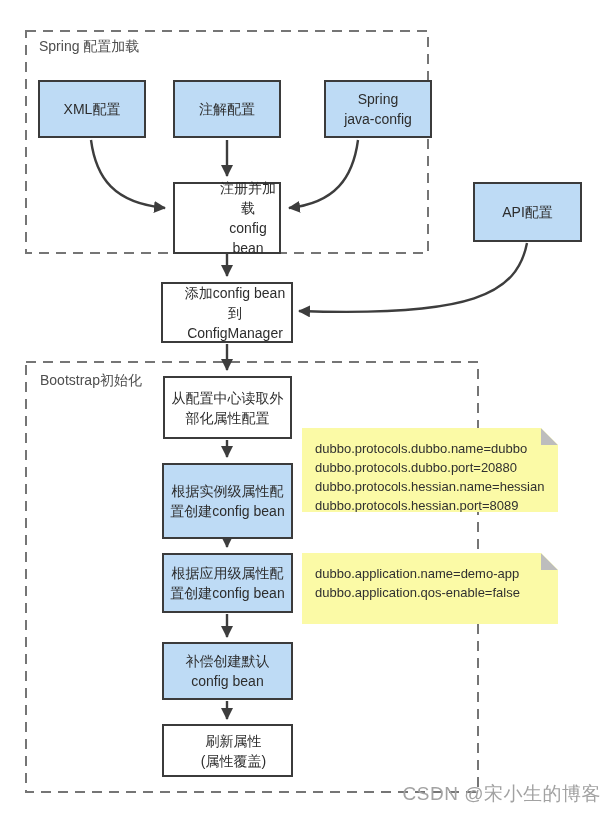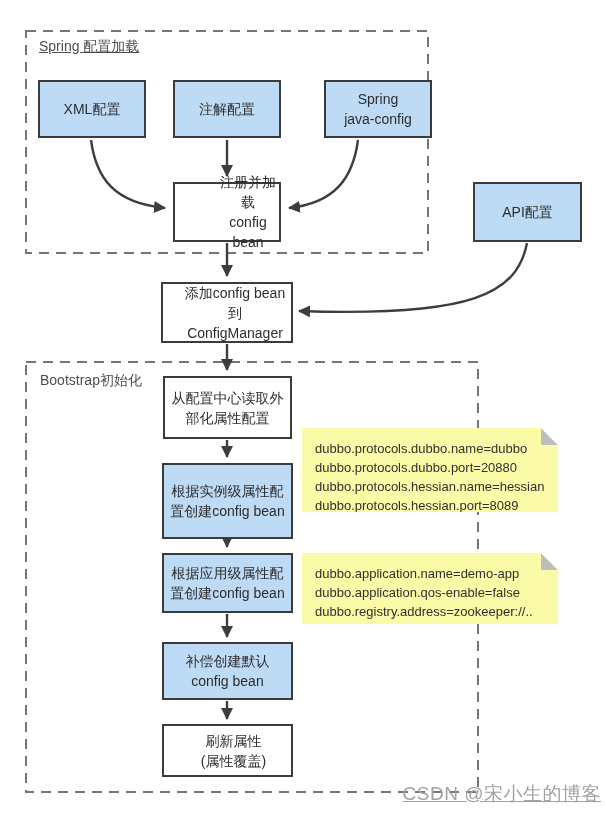--- a/index.html
+++ b/index.html
@@ -76,21 +76,20 @@
   }
   .watermark{
     position:absolute;
     z-index:4;
     top:781px;
     right:5px;
     font-size:19px;
     letter-spacing:0.5px;
     color:var(--watermark-gray);
     white-space:nowrap;
-    text-decoration:underline;
   }
   .conn{
     fill:none;
     stroke:var(--arrow);
     stroke-width:2.4;
   }
   .group-rect{
     fill:none;
     stroke:var(--dashed-border);
     stroke-width:2;
@@ -117,29 +116,29 @@
     <path class="conn" marker-end="url(#ah)" d="M358,140 C353,178 335,203 289,208"></path>
     <path class="conn" marker-end="url(#ah)" d="M227,243 L227,276"></path>
     <path class="conn" marker-end="url(#ah)" d="M527,243 C517,294 472,317 299,311"></path>
     <path class="conn" marker-end="url(#ah)" d="M227,344 L227,370"></path>
     <path class="conn" marker-end="url(#ah)" d="M227,440 L227,457"></path>
     <path class="conn" marker-end="url(#ah)" d="M227,524 L227,547"></path>
     <path class="conn" marker-end="url(#ah)" d="M227,614 L227,637"></path>
     <path class="conn" marker-end="url(#ah)" d="M227,701 L227,719"></path>
   </svg>
 
-  <div class="group-label" style="left:39px;top:38px;text-decoration:underline;">Spring 配置加载</div>
+  <div class="group-label" style="left:39px;top:38px;">Spring 配置加载</div>
   <div class="group-label" style="left:40px;top:372px;">Bootstrap初始化</div>
 
   <div class="node blue" style="left:38px;top:80px;width:108px;height:58px;">XML配置</div>
   <div class="node blue" style="left:173px;top:80px;width:108px;height:58px;">注解配置</div>
   <div class="node blue" style="left:304px;top:80px;width:108px;height:58px;margin-left:20px;">Spring
 java-config</div>
   <div class="node blue" style="left:473px;top:182px;width:109px;height:60px;">API配置</div>
-  <div class="node white" style="left:173px;top:182px;width:108px;height:60px;padding-left:42px;">注册并加载
+  <div class="node white" style="left:173px;top:182px;width:108px;height:72px;padding-left:42px;">注册并加载
 config bean</div>
   <div class="node white" style="left:161px;top:282px;width:132px;height:61px;padding-left:16px;">添加config bean 到
 ConfigManager</div>
   <div class="node white" style="left:163px;top:376px;width:129px;height:63px;">从配置中心读取外
 部化属性配置</div>
   <div class="node blue" style="left:162px;top:463px;width:131px;height:76px;">根据实例级属性配
 置创建config bean</div>
   <div class="node blue" style="left:162px;top:553px;width:131px;height:60px;">根据应用级属性配
 置创建config bean</div>
   <div class="node blue" style="left:162px;top:642px;width:131px;height:58px;">补偿创建默认
@@ -152,18 +151,17 @@
     <div>dubbo.protocols.dubbo.name=dubbo</div>
     <div>dubbo.protocols.dubbo.port=20880</div>
     <div>dubbo.protocols.hessian.name=hessian</div>
     <div>dubbo.protocols.hessian.port=8089</div>
   </div>
 
   <div class="note" style="left:302px;top:553px;width:256px;height:71px;">
     <div class="fold"></div>
     <div>dubbo.application.name=demo-app</div>
     <div>dubbo.application.qos-enable=false</div>
-    <div>dubbo.registry.address=zookeeper://..</div>
   </div>
 
   <div class="watermark">CSDN @宋小生的博客</div>
 
 </div>
 
 </body></html>

